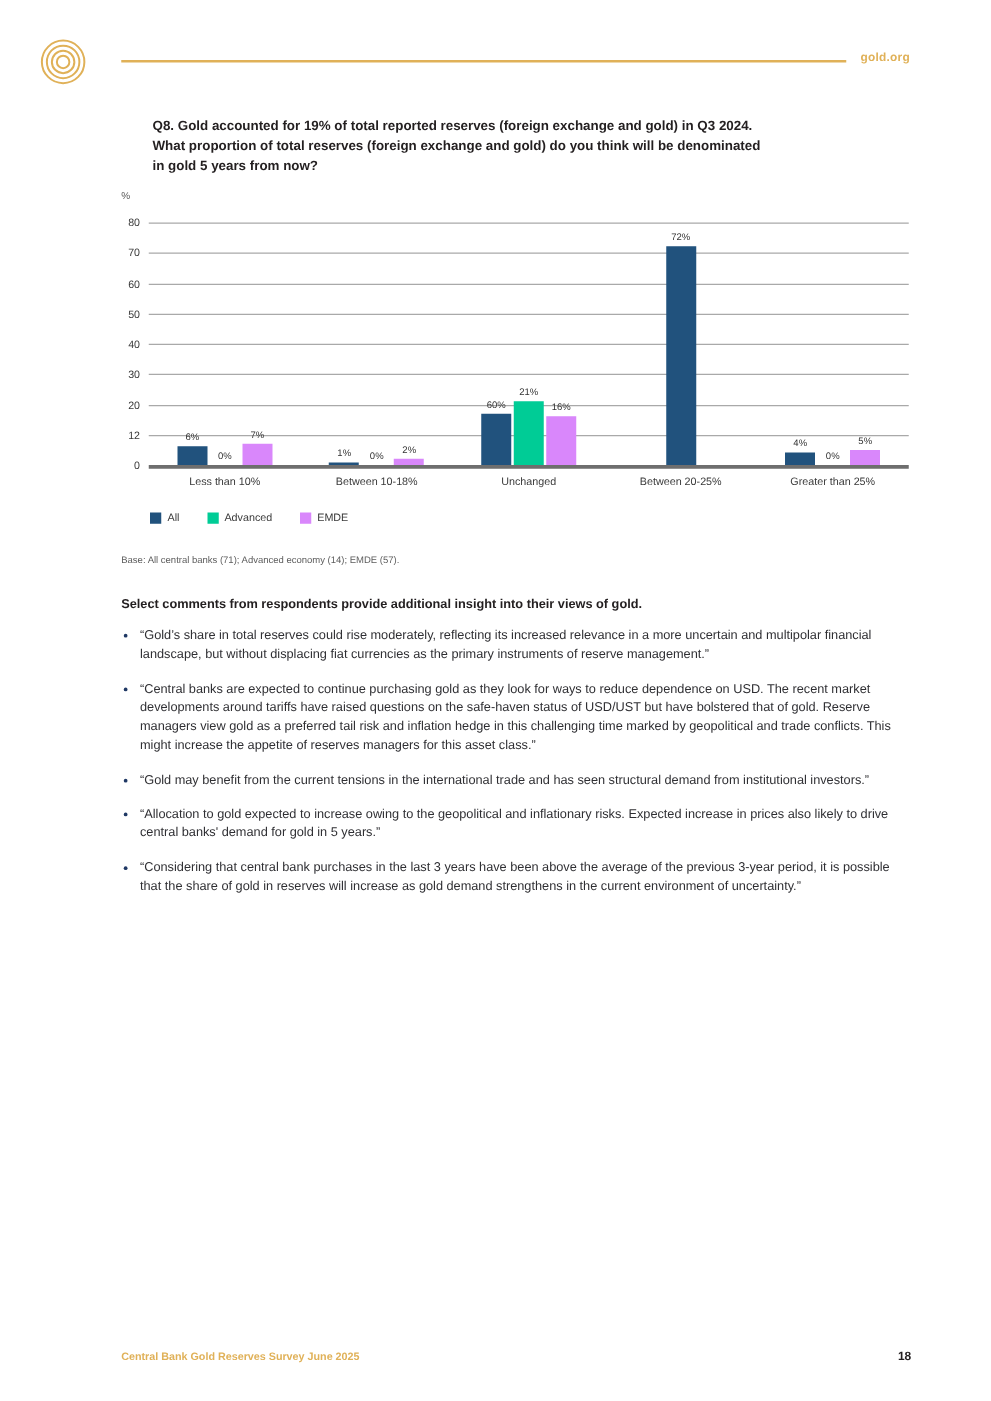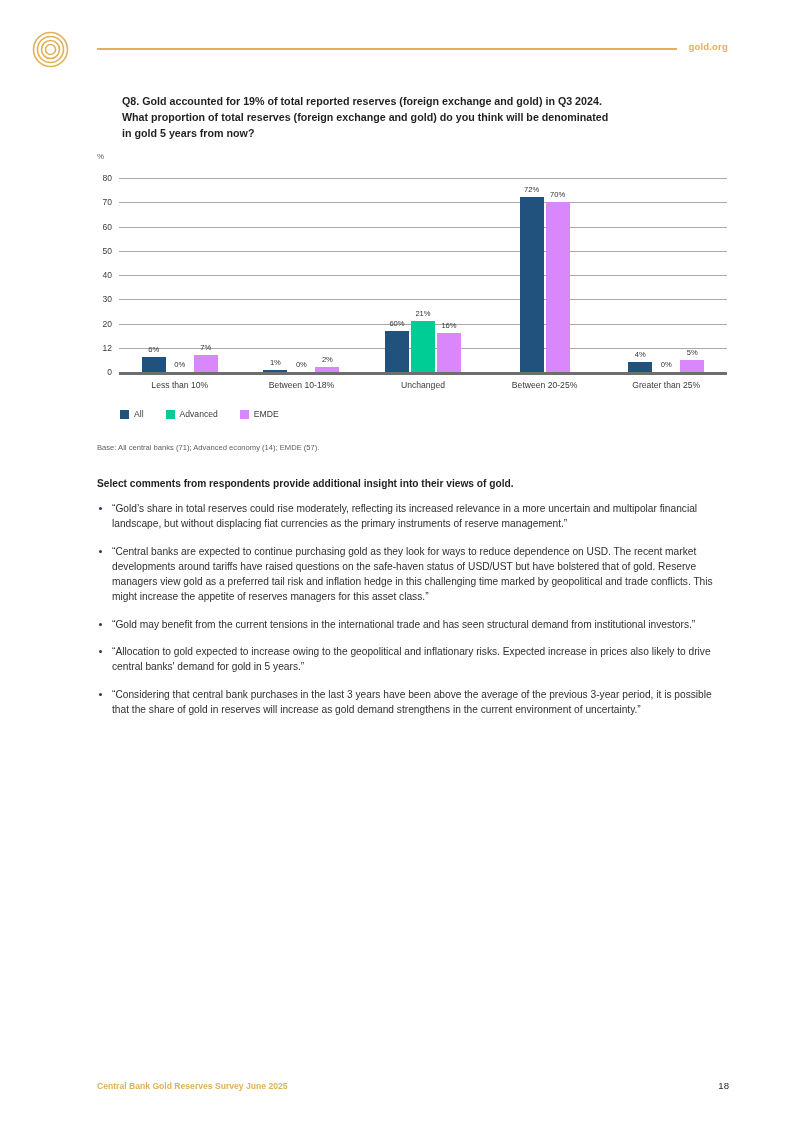--- a/index.html
+++ b/index.html
@@ -203,21 +203,21 @@
     align-items: baseline;
     justify-content: space-between;
   }
   .footer-title {
     font-size: 8.6px;
     color: #e0b158;
     font-weight: bold;
   }
   .footer-page {
     font-size: 9.6px;
-    font-weight: normal;
+    font-weight: bold;
     color: #231f20;
   }
 </style>
 </head>
 <body>
 
 <div class="page-header">
   <svg class="logo-mark" viewBox="0 0 37 37">
     <circle cx="18.5" cy="18.5" r="17" fill="none" stroke="#e0b158" stroke-width="1.6"></circle>
     <circle cx="18.5" cy="18.5" r="13" fill="none" stroke="#e0b158" stroke-width="1.6"></circle>
@@ -306,24 +306,20 @@
         <div class="bar-slot">
           <div class="bar" style="height: 38.8px; background: rgb(217, 135, 251);"></div>
           <span class="bar-label" style="bottom: 41.8px;">16%</span>
         </div>
         <span class="cat-label">Unchanged</span>
       </div>
       <div class="group" style="left: 364.8px; width: 121.6px;">
         <div class="bar-slot">
           <div class="bar" style="height: 174.6px; background: rgb(33, 82, 125);"></div>
           <span class="bar-label" style="bottom: 177.6px;">72%</span>
-        </div>
-        <div class="bar-slot">
-          <div class="bar" style="height: 169.75px; background: rgb(217, 135, 251);"></div>
-          <span class="bar-label" style="bottom: 172.75px;">70%</span>
         </div>
         <span class="cat-label">Between 20-25%</span>
       </div>
       <div class="group" style="left: 486.4px; width: 121.6px;">
         <div class="bar-slot">
           <div class="bar" style="height: 9.7px; background: rgb(33, 82, 125);"></div>
           <span class="bar-label" style="bottom: 12.7px;">4%</span>
         </div>
         <div class="bar-slot">
           <div class="bar" style="height: 0px; background: rgb(0, 204, 150);"></div>

